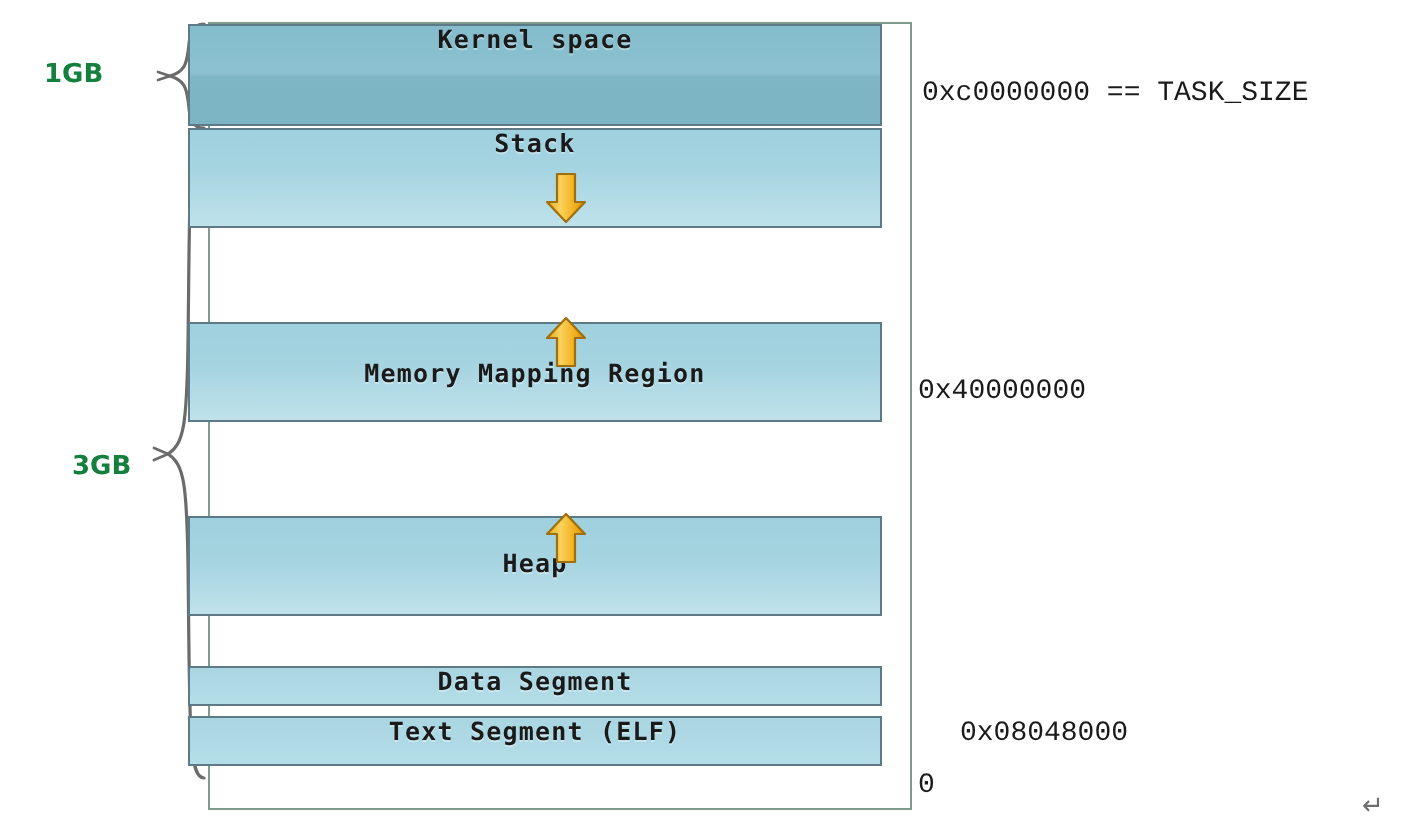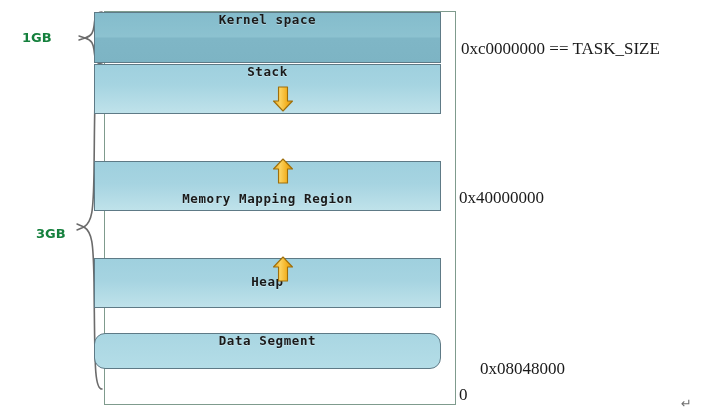--- a/index.html
+++ b/index.html
@@ -79,23 +79,22 @@
     height: 50px;
     background: linear-gradient(to bottom, #9fd0de 0%, #a6d4e1 45%, #bfe2ea 100%);
   }
   .band-bss {
     top: 308px;
     height: 25px;
     background: linear-gradient(to bottom, #a9d6e2 0%, #b4dde7 100%);
   }
   .band-data {
     top: 333px;
-    height: 36px;
+    height: 20px;
     background: linear-gradient(to bottom, #a9d6e2 0%, #b4dde7 100%);
-    border-radius: 11px;
   }
   .band-text {
     top: 358px;
     height: 25px;
     background: linear-gradient(to bottom, #a9d6e2 0%, #b4dde7 100%);
   }
 
   
   .arrow {
     width: 22px;
@@ -125,22 +124,22 @@
   }
   .label-1gb { left: 22px; top: 30px; }
   .label-3gb { left: 36px; top: 226px; }
 
   .brace-1gb { left: 74px; top: 10px; }
   .brace-3gb { left: 72px; top: 62px; }
 
   
   .addr {
     position: absolute;
-    font-family: Liberation Serif, serif;
-    font-size: 17px;
+    font-family: Liberation Mono, monospace;
+    font-size: 14px;
     color: #1a1a1a;
     white-space: nowrap;
     letter-spacing: 0px;
   }
   .addr-task  { left: 461px; top: 39px; }
   .addr-mmap  { left: 459px; top: 188px; text-align: center; }
   .addr-text  { left: 480px; top: 359px; }
   .addr-zero  { left: 459px; top: 385px; }
 
   
@@ -175,32 +174,35 @@
 
   <div class="band band-kernel">
     <span class="band-label">Kernel space</span>
   </div>
 
   <div class="band band-stack">
     <span class="band-label">Stack</span>
   </div>
 
   <div class="band band-mmap">
-    <span class="band-label" style="margin-top:30px;">Memory Mapping Region</span>
+    <span class="band-label" style="margin-top:18px;">Memory Mapping Region</span>
   </div>
 
   <div class="band band-heap">
     <span class="band-label" style="margin-top:16px;">Heap</span>
   </div>
 
 
   <div class="band band-data">
     <span class="band-label">Data Segment</span>
   </div>
 
+  <div class="band band-text">
+    <span class="band-label">Text Segment (ELF)</span>
+  </div>
 
   <div class="arrow-wrap arrow-stack">
     <svg class="arrow" viewBox="0 0 22 26">
       <defs>
         <linearGradient id="gDown" x1="0" y1="0" x2="1" y2="0">
           <stop offset="0%" stop-color="#e9a615"></stop>
           <stop offset="35%" stop-color="#fbd25e"></stop>
           <stop offset="70%" stop-color="#f3b121"></stop>
           <stop offset="100%" stop-color="#d99310"></stop>
         </linearGradient>

